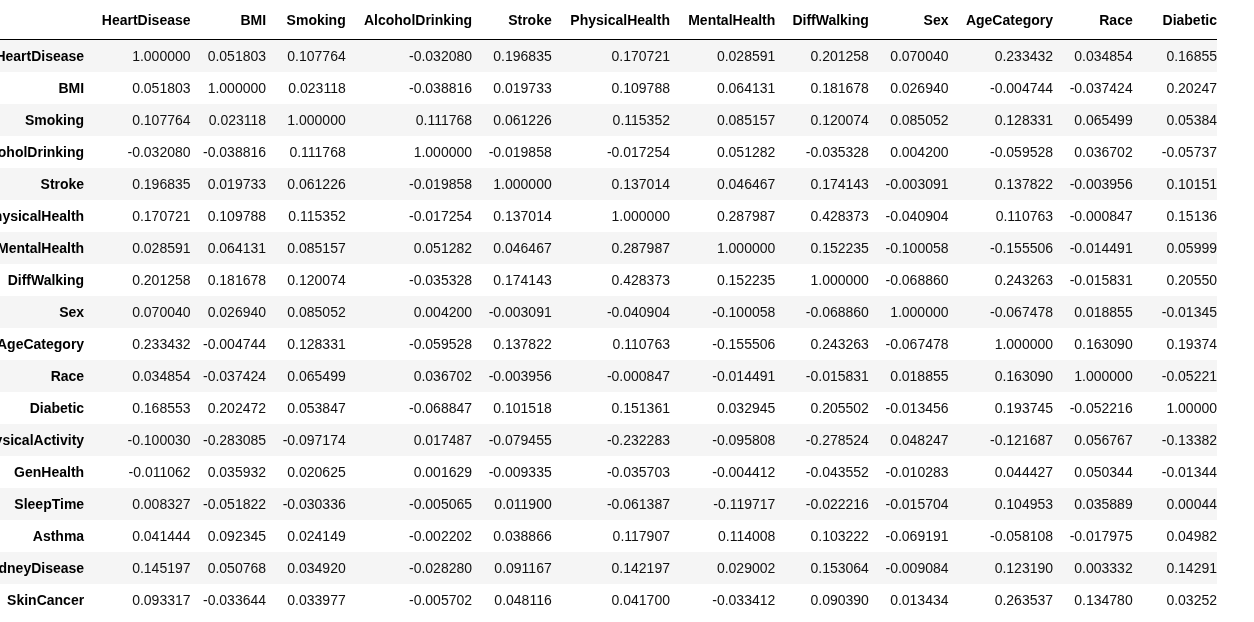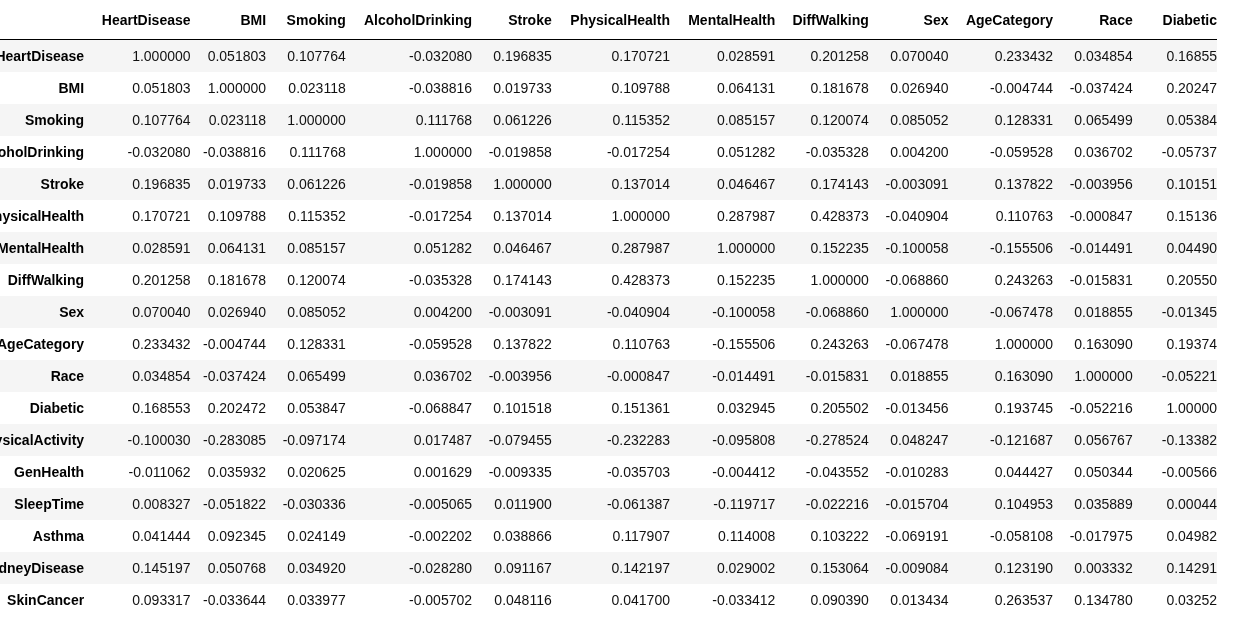--- a/index.html
+++ b/index.html
@@ -151,21 +151,21 @@
           <td class="num">0.064131</td>
           <td class="num">0.085157</td>
           <td class="num">0.051282</td>
           <td class="num">0.046467</td>
           <td class="num">0.287987</td>
           <td class="num">1.000000</td>
           <td class="num">0.152235</td>
           <td class="num">-0.100058</td>
           <td class="num">-0.155506</td>
           <td class="num">-0.014491</td>
-          <td class="num">0.04490</td>
+          <td class="num">0.05999</td>
         </tr>
         <tr>
           <th>DiffWalking</th>
           <td class="num">0.201258</td>
           <td class="num">0.181678</td>
           <td class="num">0.120074</td>
           <td class="num">-0.035328</td>
           <td class="num">0.174143</td>
           <td class="num">0.428373</td>
           <td class="num">0.152235</td>
@@ -256,21 +256,21 @@
           <td class="num">0.035932</td>
           <td class="num">0.020625</td>
           <td class="num">0.001629</td>
           <td class="num">-0.009335</td>
           <td class="num">-0.035703</td>
           <td class="num">-0.004412</td>
           <td class="num">-0.043552</td>
           <td class="num">-0.010283</td>
           <td class="num">0.044427</td>
           <td class="num">0.050344</td>
-          <td class="num">-0.00566</td>
+          <td class="num">-0.01344</td>
         </tr>
         <tr>
           <th>SleepTime</th>
           <td class="num">0.008327</td>
           <td class="num">-0.051822</td>
           <td class="num">-0.030336</td>
           <td class="num">-0.005065</td>
           <td class="num">0.011900</td>
           <td class="num">-0.061387</td>
           <td class="num">-0.119717</td>

